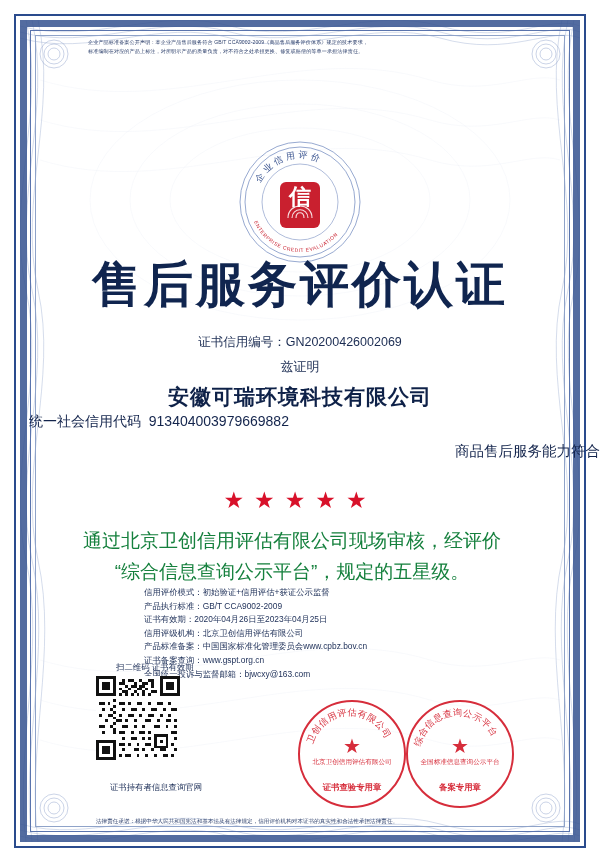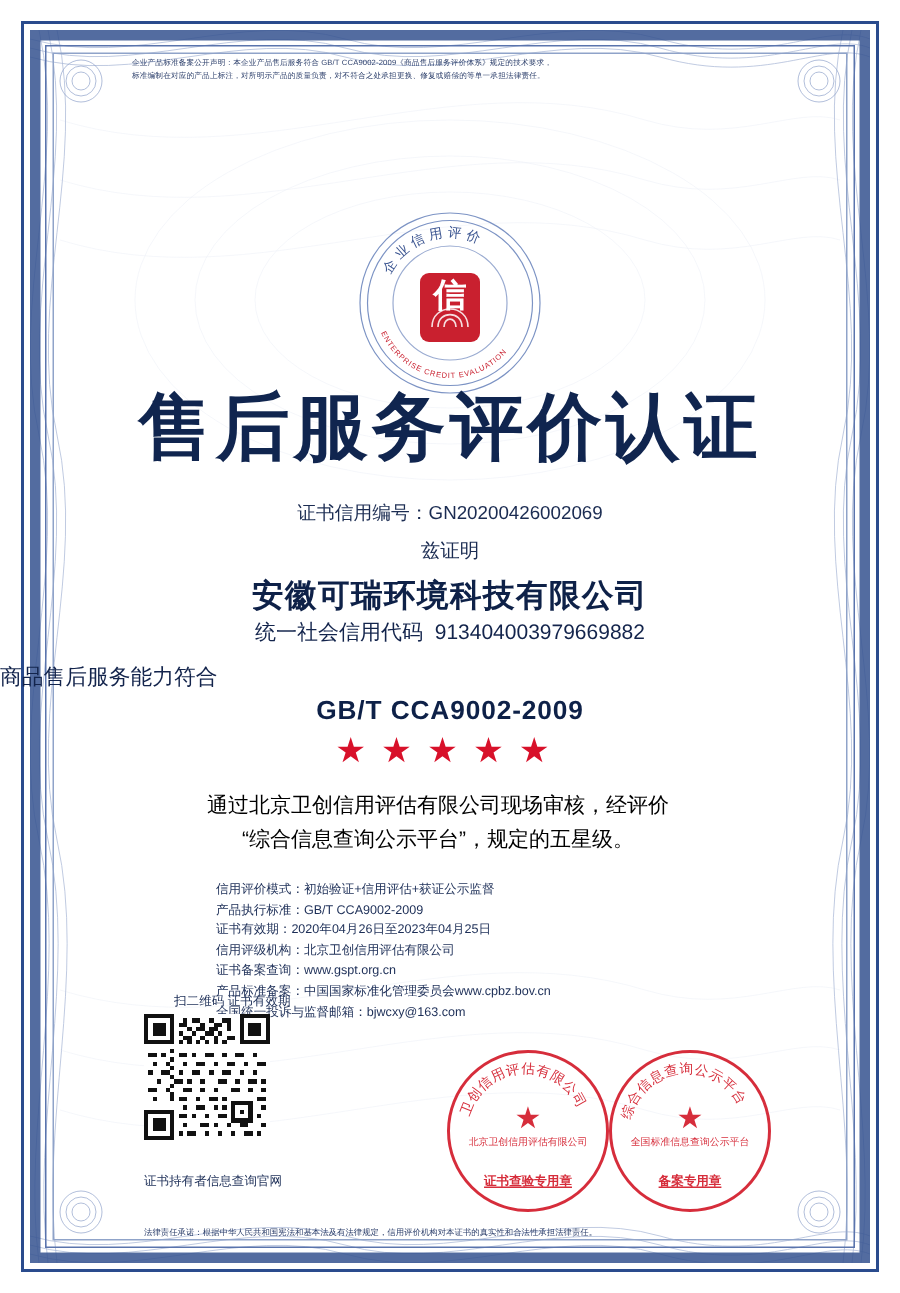--- a/index.html
+++ b/index.html
@@ -117,29 +117,29 @@
     text-align: center;
     font-size: 21px;
     font-weight: bold;
     color: #0e2148;
     letter-spacing: 1px;
   }
   .credit-code {
     position: absolute;
     left: 0; right: 0;
     top: 413px;
-    text-align: center;
     font-size: 14px;
     color: #13244c;
+    padding-left: 29px;
   }
   .line-ability {
     position: absolute;
     left: 0; right: 0;
     top: 442px;
-    text-align: left;
+    text-align: right;
     font-size: 14.5px;
     color: #13244c;
   }
   .standard {
     position: absolute;
     left: 0; right: 0;
     top: 463px;
     text-align: center;
     font-size: 17.5px;
     font-weight: bold;
@@ -153,23 +153,23 @@
     text-align: center;
     color: #d8112a;
     font-size: 23px;
     letter-spacing: 10px;
   }
   .desc {
     position: absolute;
     left: 0; right: 16px;
     top: 525px;
     text-align: center;
-    font-size: 14px;
+    font-size: 19px;
     line-height: 1.65;
-    color: #000000;
+    color: #15803d;
   }
 
   
   .details {
     position: absolute;
     left: 116px;
     top: 586px;
     width: 400px;
     font-size: 8.4px;
     line-height: 1.62;
@@ -190,21 +190,21 @@
     left: 96px;
     top: 676px;
     width: 84px;
     height: 84px;
   }
   .qr-caption {
     position: absolute;
     left: 82px;
     top: 782px;
     width: 120px;
-    text-align: center;
+    text-align: right;
     font-size: 8.4px;
     color: #1c2e57;
   }
 
   
   .seal {
     position: absolute;
     width: 104px;
     height: 104px;
     border-radius: 50%;
@@ -232,21 +232,20 @@
     line-height: 1.35;
   }
   .seal-bottom {
     position: absolute;
     left: 0; right: 0;
     bottom: 13px;
     text-align: center;
     font-size: 8.4px;
     font-weight: bold;
     color: #d31c2b;
-    text-decoration: underline;
   }
 
   
   .bottom-note {
     position: absolute;
     left: 96px;
     top: 818px;
     width: 410px;
     font-size: 5.6px;
     color: #2c3f6b;
@@ -361,36 +360,35 @@
 
   <div class="zizhengming">兹证明</div>
 
   <div class="company">安徽可瑞环境科技有限公司</div>
 
   <div class="credit-code">
     <span>统一社会信用代码</span>&nbsp;&nbsp;<span>913404003979669882</span>
   </div>
 
   <div class="line-ability">商品售后服务能力符合</div>
-  <div class="standard">GB/T CCA9002-2009</div>
 
   <div class="stars">★★★★★</div>
 
   <div class="desc">
     <div>通过北京卫创信用评估有限公司现场审核，经评价</div>
     <div>“综合信息查询公示平台”，规定的五星级。</div>
   </div>
 
   <div class="details">
     <div>信用评价模式：初始验证+信用评估+获证公示监督</div>
     <div>产品执行标准：GB/T CCA9002-2009</div>
     <div>证书有效期：2020年04月26日至2023年04月25日</div>
     <div>信用评级机构：北京卫创信用评估有限公司</div>
+    <div>产品标准备案：中国国家标准化管理委员会www.cpbz.bov.cn</div>
     <div>证书备案查询：www.gspt.org.cn</div>
-    <div>产品标准备案：中国国家标准化管理委员会www.cpbz.bov.cn</div>
     <div>全国统一投诉与监督邮箱：bjwcxy@163.com</div>
   </div>
 
   <div class="qr-label">扫二维码 证书有效期</div>
 
   <svg class="qr" viewBox="0 0 29 29" shape-rendering="crispEdges">
     <rect width="29" height="29" fill="#ffffff"></rect>
     <g fill="#111111">
 
       <rect x="0" y="0" width="7" height="1"></rect>

